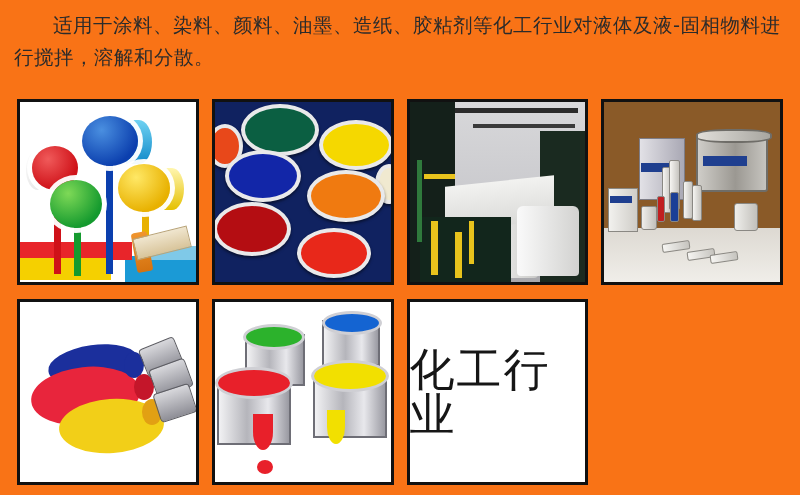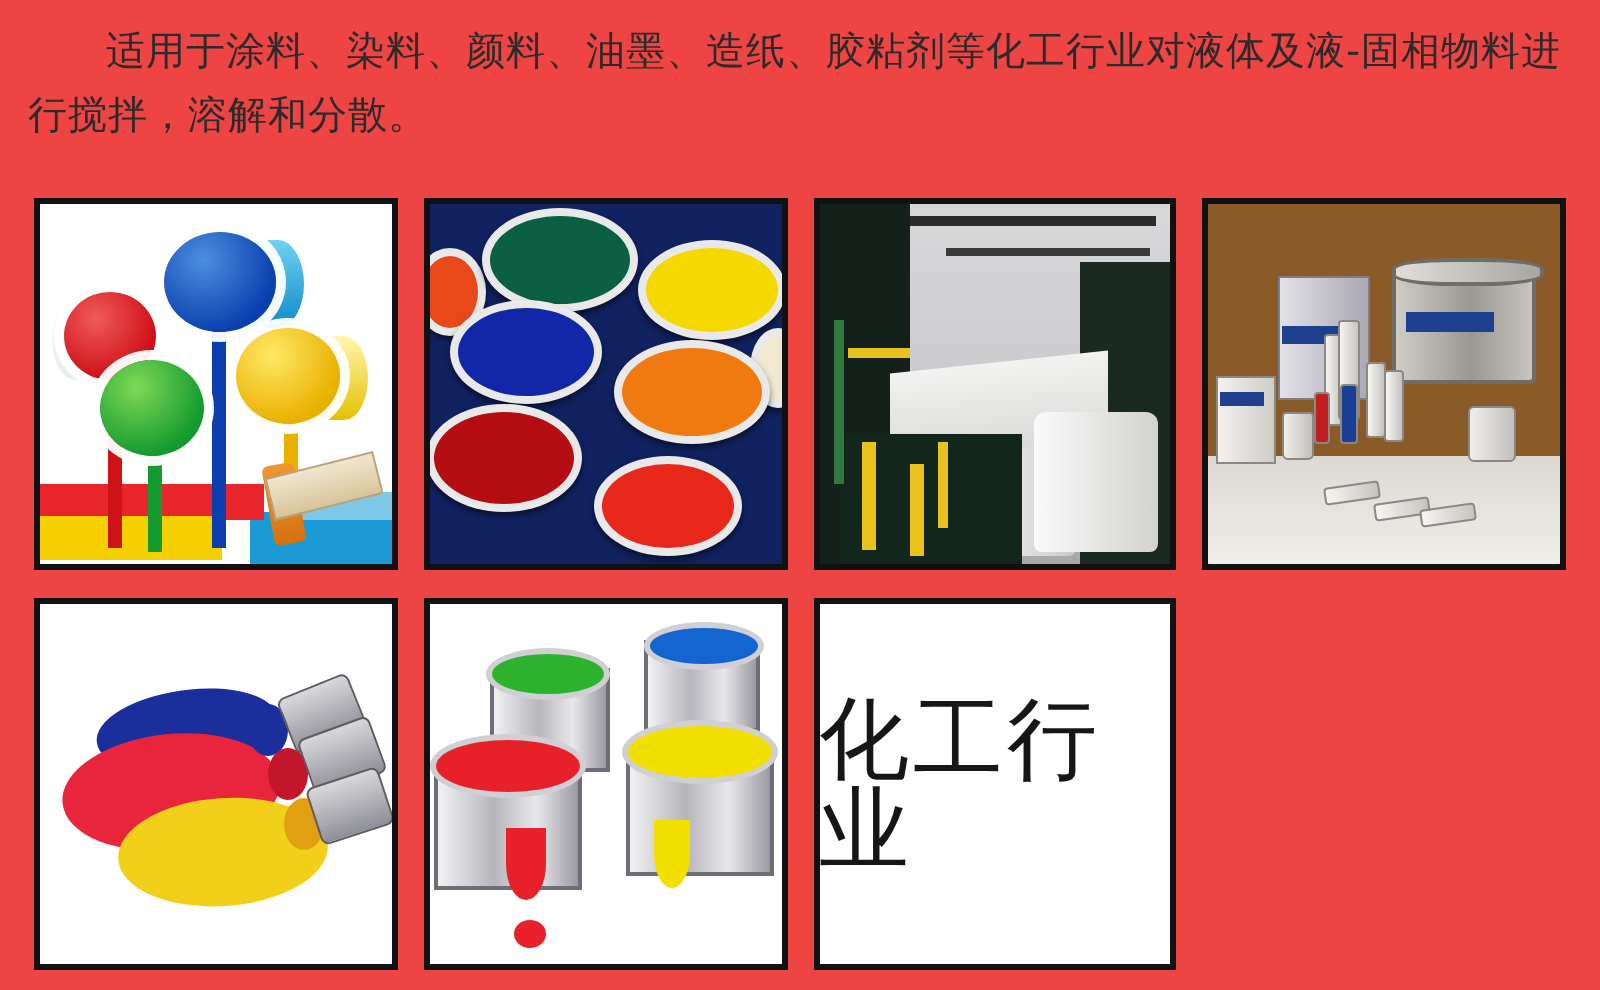--- a/index.html
+++ b/index.html
@@ -2,21 +2,21 @@
 <html><head>
 <meta charset="utf-8">
 <style>
   * { box-sizing: border-box; margin: 0; padding: 0; }
   html, body {
     width: 800px; height: 495px;
     overflow: hidden;
     background: #f5f5f6;
     font-family: "Liberation Sans", "DejaVu Sans", sans-serif;
   }
-  #page { position: relative; width: 800px; height: 495px; background: #ef4444; padding-left: 12px; }
+  #page { position: relative; width: 800px; height: 495px; background: #f97316; padding-left: 12px; }
 
   
   .caption {
     position: absolute;
     left: 14px; top: 10px; width: 772px;
     font-size: 19.5px;
     line-height: 32px;
     color: #2b2b2b;
     letter-spacing: 0.5px;
     text-indent: 39px;

